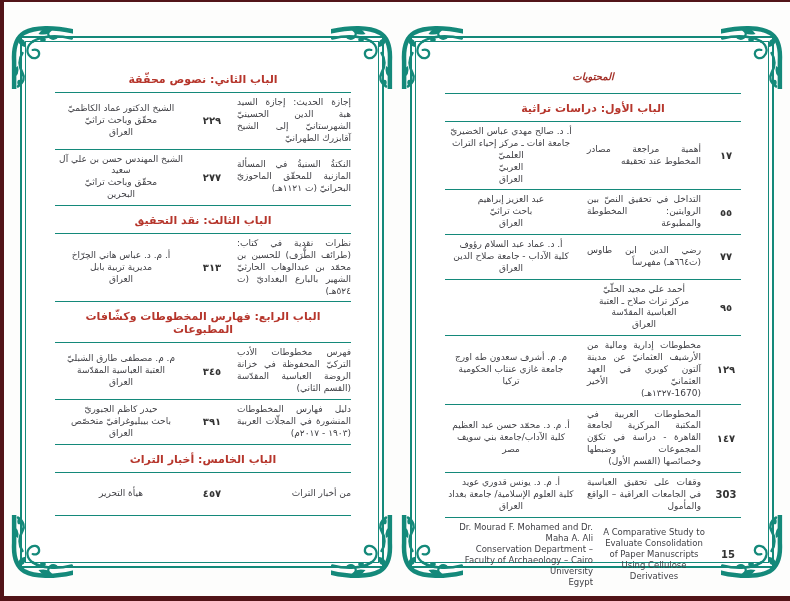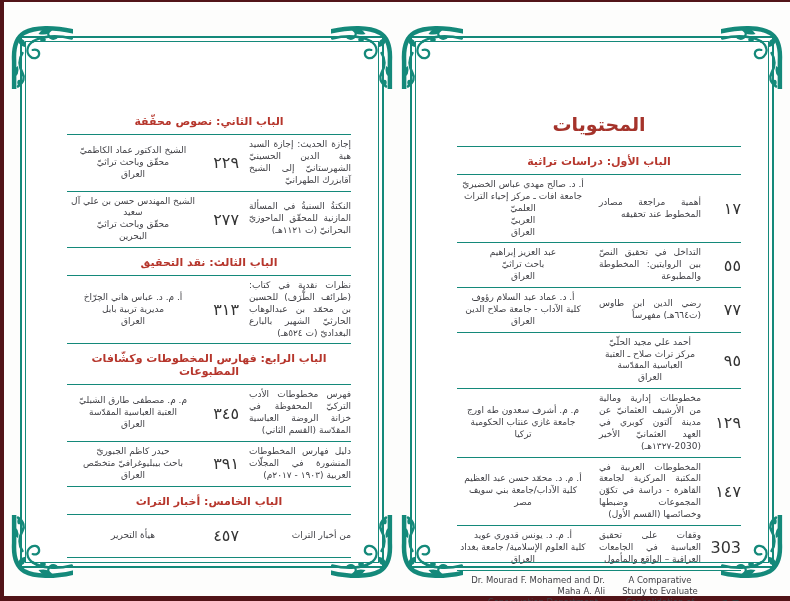--- a/index.html
+++ b/index.html
@@ -33,48 +33,48 @@
   }
   .corner{position:absolute;width:64px;height:64px;z-index:3;}
   .corner svg{width:100%;height:100%;display:block;}
   .corner--tl{top:-13px;left:-13px;}
   .corner--tr{top:-13px;right:-13px;transform:scaleX(-1);}
   .corner--bl{bottom:-13px;left:-13px;transform:scaleY(-1);}
   .corner--br{bottom:-13px;right:-13px;transform:scale(-1,-1);}
 
   .page-content{
     position:absolute;inset:5px;direction:rtl;
-    padding:22px 26px 0 40px;
-    margin-top:42px;
+    padding:22px 26px 0 28px;
   }
   .page--right .page-content{padding-top:24px;}
 
   .contents-title{
     text-align:center;color:var(--dark-red);font-weight:bold;
-    font-size:19px;padding:4px 0 11px;
+    font-size:10px;padding:4px 0 11px;
     border-bottom:1.4px solid var(--teal);
+    font-style:italic;
   }
   .section-heading{
     text-align:center;color:var(--red);font-weight:bold;
     font-size:11px;padding:8px 0 6px;
     border-bottom:1.4px solid var(--teal);
   }
   .row{
     display:grid;column-gap:10px;align-items:center;
     border-bottom:1.2px solid var(--teal);
     padding:4px 0;min-height:34px;
     font-size:9px;line-height:1.32;
   }
   .row--right{grid-template-columns:30px 1fr 132px;}
   .row--left{grid-template-columns:1fr 30px 132px;}
   .row--ltr{direction:ltr;grid-template-columns:148px 1fr 26px;border-bottom:none;font-size:8.5px;line-height:1.3;}
   .cell-title{text-align:justify;}
   .row--ltr .cell-title{text-align:center;}
   .cell-num{
-    text-align:right;font-weight:normal;font-size:16px;color:#333;
+    text-align:center;font-weight:bold;font-size:10px;color:#333;
     white-space:nowrap;
   }
   .cell-author{text-align:center;}
   .row--ltr .cell-author{text-align:right;}
   .author-line{display:block;}
 </style>
 </head>
 <body>
 
 <div class="edge edge--left"></div>
@@ -240,21 +240,21 @@
       <div class="row row--right">
         <div class="cell-num">٩٥</div>
         <div class="cell-author">
           <span class="author-line">أحمد علي مجيد الحلّيّ</span>
           <span class="author-line">مركز تراث صلاح ـ العتبة العباسية المقدّسة</span>
           <span class="author-line">العراق</span>
         </div>
       </div>
       <div class="row row--right">
         <div class="cell-num">١٢٩</div>
-        <div class="cell-title">مخطوطات إدارية ومالية من الأرشيف العثمانيّ عن مدينة آلتون كوبري في العهد العثمانيّ الأخير (2030-١٣٢٧هـ)</div>
+        <div class="cell-title">مخطوطات إدارية ومالية من الأرشيف العثمانيّ عن مدينة آلتون كوبري في العهد العثمانيّ الأخير (1670-١٣٢٧هـ)</div>
         <div class="cell-author">
           <span class="author-line">م. م. أشرف سعدون طه اورج</span>
           <span class="author-line">جامعة غازي عنتاب الحكومية</span>
           <span class="author-line">تركيا</span>
         </div>
       </div>
       <div class="row row--right">
         <div class="cell-num">١٤٧</div>
         <div class="cell-title">المخطوطات العربية في المكتبة المركزية لجامعة القاهرة - دراسة في تكوّن المجموعات وضبطها وخصائصها (القسم الأول)</div>
         <div class="cell-author">

